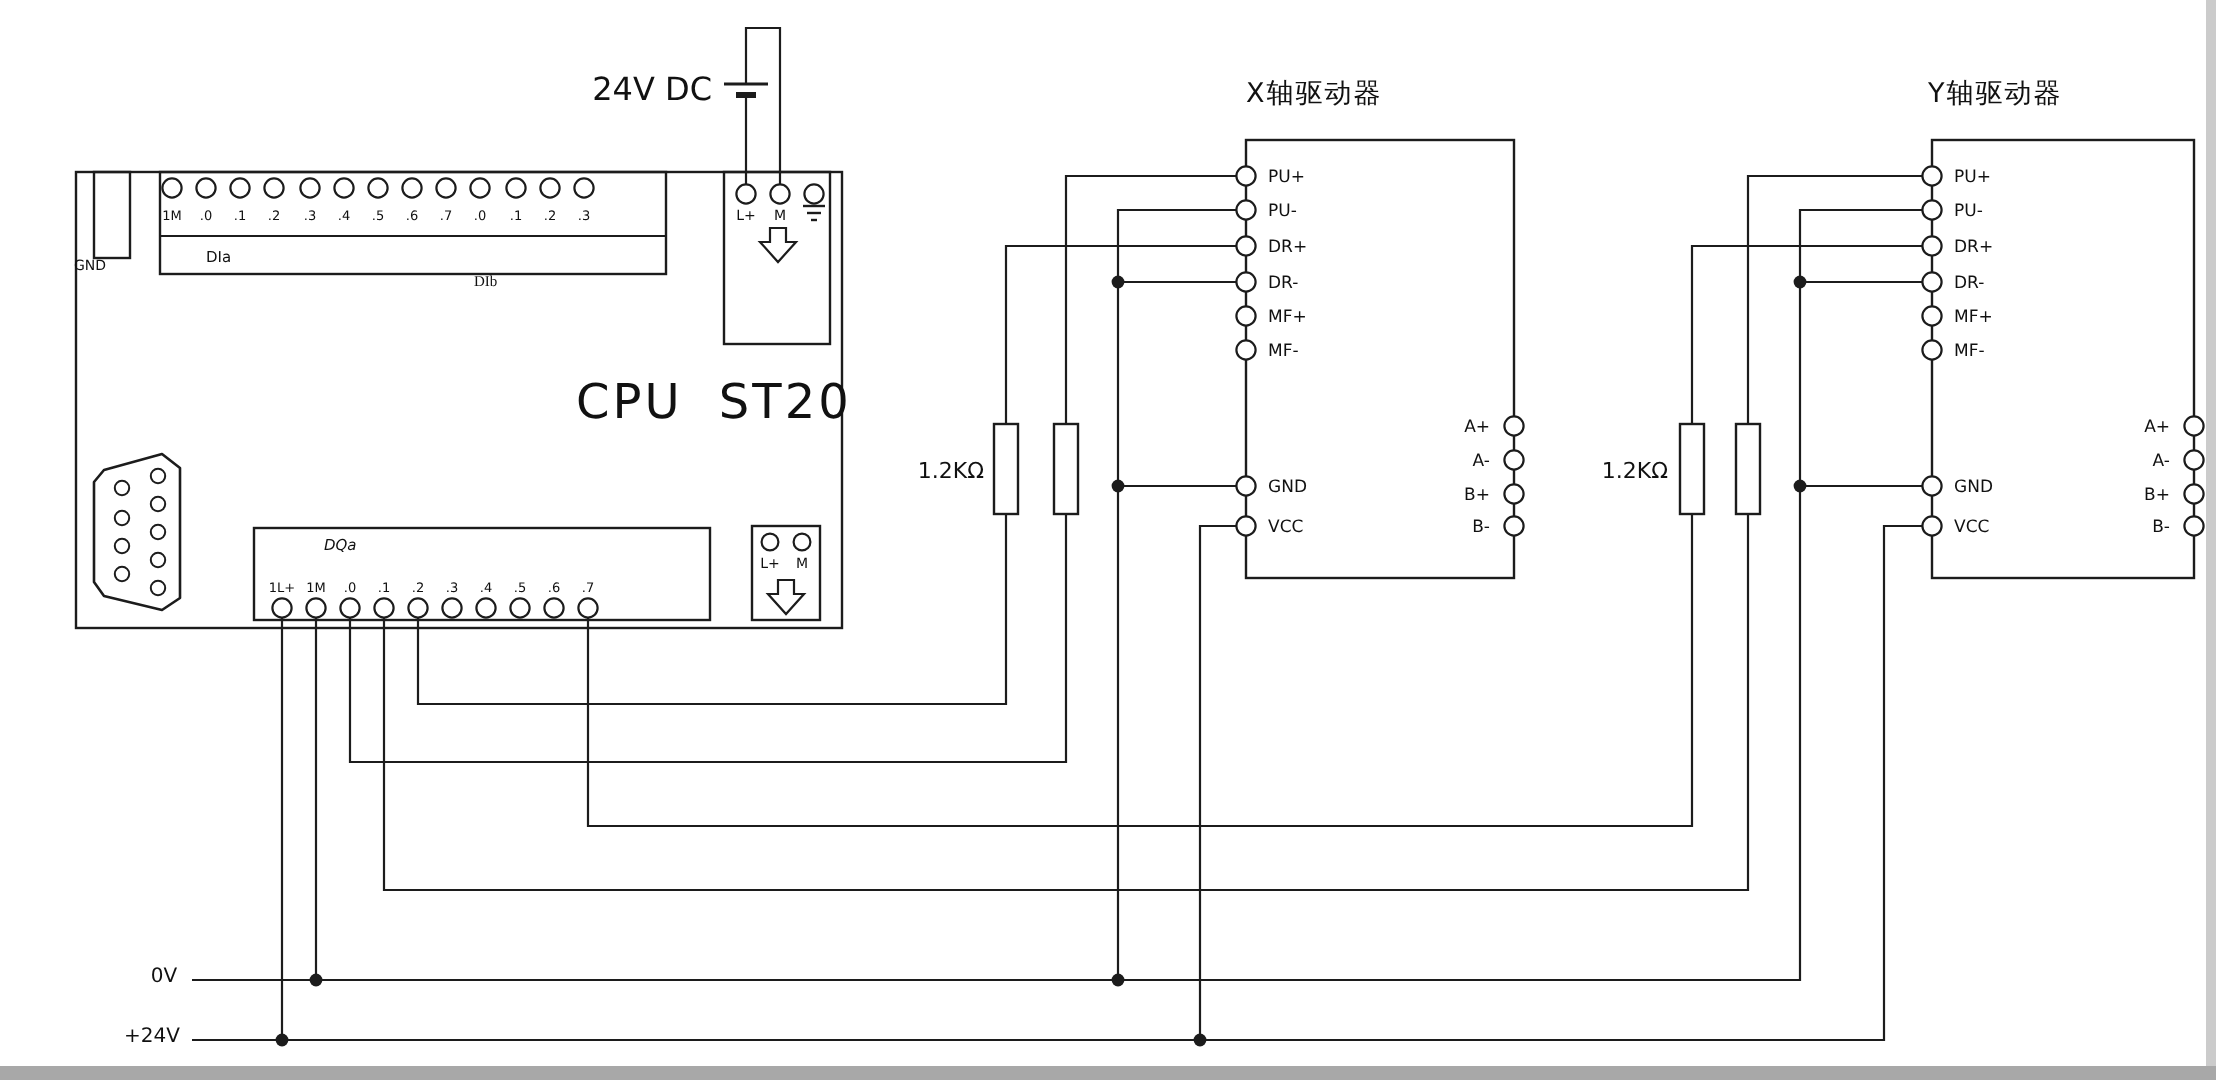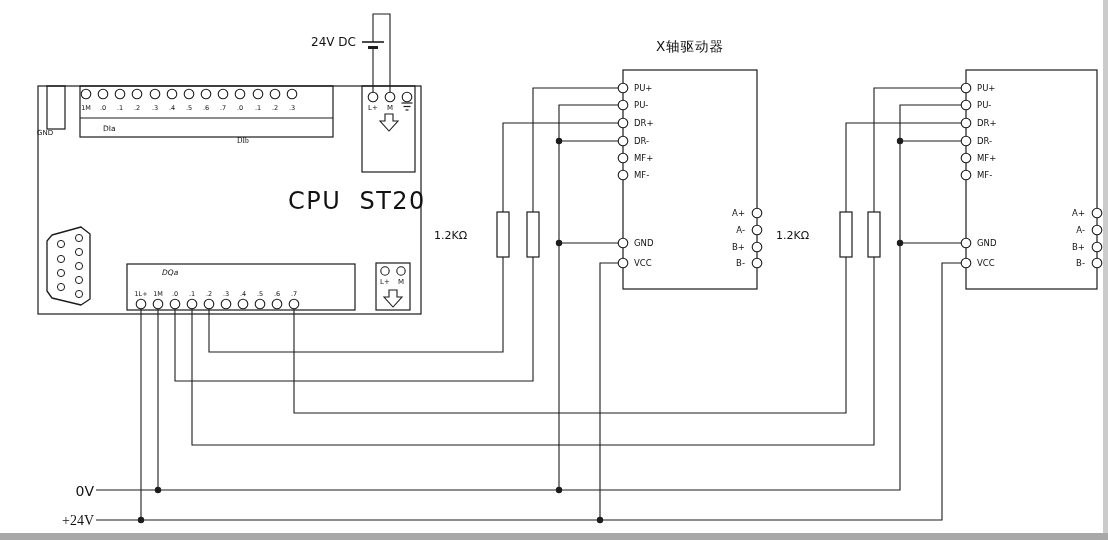--- a/index.html
+++ b/index.html
@@ -1,24 +1,24 @@
 <!DOCTYPE html>
 <html><head>
 <meta charset="utf-8">
 <style>
   html,body{margin:0;padding:0;background:#fff;}
   #stage{position:relative;width:1108px;height:540px;background:#fff;overflow:hidden;
          font-family:"DejaVu Sans","Liberation Sans",sans-serif;color:#111;}
   #cir{position:absolute;left:0;top:0;}
   .label{position:absolute;color:#111;white-space:nowrap;}
   .cpu-model{font-size:24px;letter-spacing:1.5px;word-spacing:9px;}
-  .drv-title{font-size:13.5px;width:134px;text-align:center;letter-spacing:1px;}
-  .res-label{font-size:11px;width:58px;text-align:left;}
-  .rail-label{font-size:14px;text-align:right;}
-  .pwr-label{font-size:12px;width:60px;text-align:right;}
+  .drv-title{font-size:13.5px;width:134px;letter-spacing:1px;}
+  .res-label{font-size:11px;width:58px;text-align:right;}
+  .rail-label{font-size:10px;text-align:center;}
+  .pwr-label{font-size:16px;width:60px;text-align:right;}
   .grp-label{font-size:7.5px;}
   .port-label{font-size:7px;}
   .edge{position:absolute;}
   svg text{font-family:"DejaVu Sans","Liberation Sans",sans-serif;fill:#111;}
 </style>
 </head>
 <body>
 
 <div id="stage">
   <svg id="cir" width="1108" height="540" viewBox="0 0 1108 540">
@@ -181,28 +181,29 @@
       <text x="1085" y="250" text-anchor="end" font-size="8.5">B+</text>
       <circle cx="757" cy="263" r="4.8" fill="#fff" stroke="#1c1c1c" stroke-width="1.1"></circle>
       <text x="745" y="266" text-anchor="end" font-size="8.5">B-</text>
       <circle cx="1097" cy="263" r="4.8" fill="#fff" stroke="#1c1c1c" stroke-width="1.1"></circle>
       <text x="1085" y="266" text-anchor="end" font-size="8.5">B-</text>
     </svg>
 
   <div class="label cpu-model" style="left:288px;top:187px;">CPU ST20</div>
 
   <div class="label drv-title" style="left:623px;top:38px;">X轴驱动器</div>
+  <div class="label drv-title" style="left:964px;top:38px;">Y轴驱动器</div>
 
   <div class="label pwr-label" style="left:296px;top:35px;">24V DC</div>
 
   <div class="label res-label" style="left:434px;top:229px;">1.2KΩ</div>
   <div class="label res-label" style="left:776px;top:229px;">1.2KΩ</div>
 
   <div class="label rail-label" style="left:70px;top:483px;width:24px;">0V</div>
-  <div class="label rail-label" style="left:58px;top:513px;width:36px;font-family:Liberation Serif, serif;">+24V</div>
+  <div class="label rail-label" style="left:58px;top:513px;width:36px;">+24V</div>
 
   <div class="label grp-label" style="left:103px;top:124px;">DIa</div>
   <div class="label grp-label" style="left:237px;top:136px;font-family:Liberation Serif, serif;">DIb</div>
   <div class="label grp-label" style="left:162px;top:268px;font-style:italic;">DQa</div>
 
   <div class="label port-label" style="left:37px;top:129px;">GND</div>
 
   <div class="edge" style="left:0;top:533px;width:1108px;height:7px;background:#a8a8a8;"></div>
   <div class="edge" style="left:1103px;top:0;width:5px;height:533px;background:#cbcbcb;"></div>
 </div>

